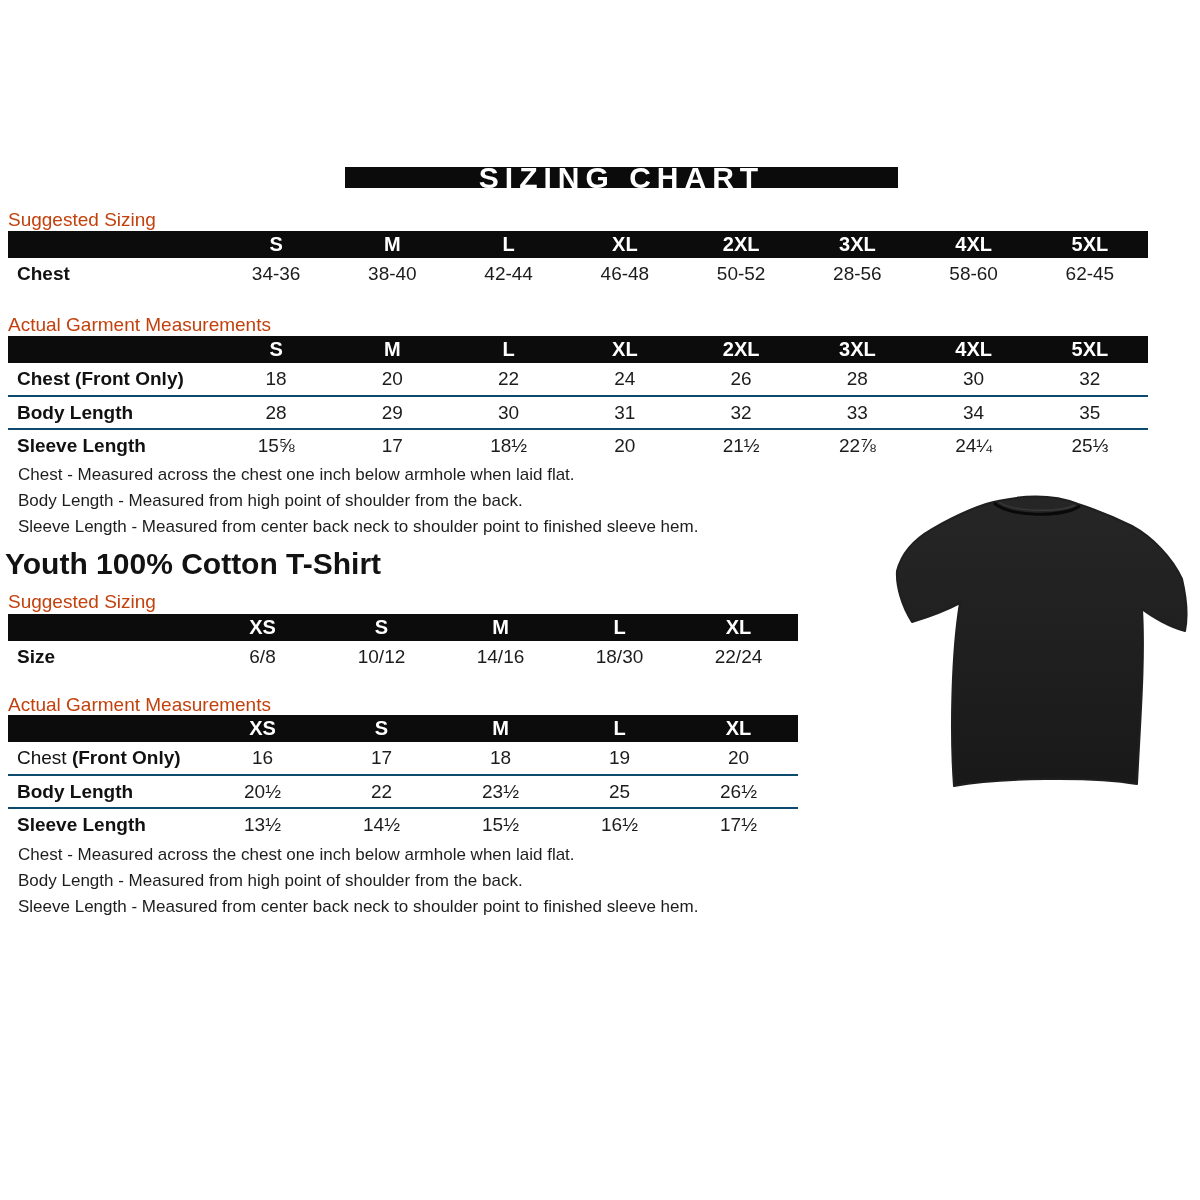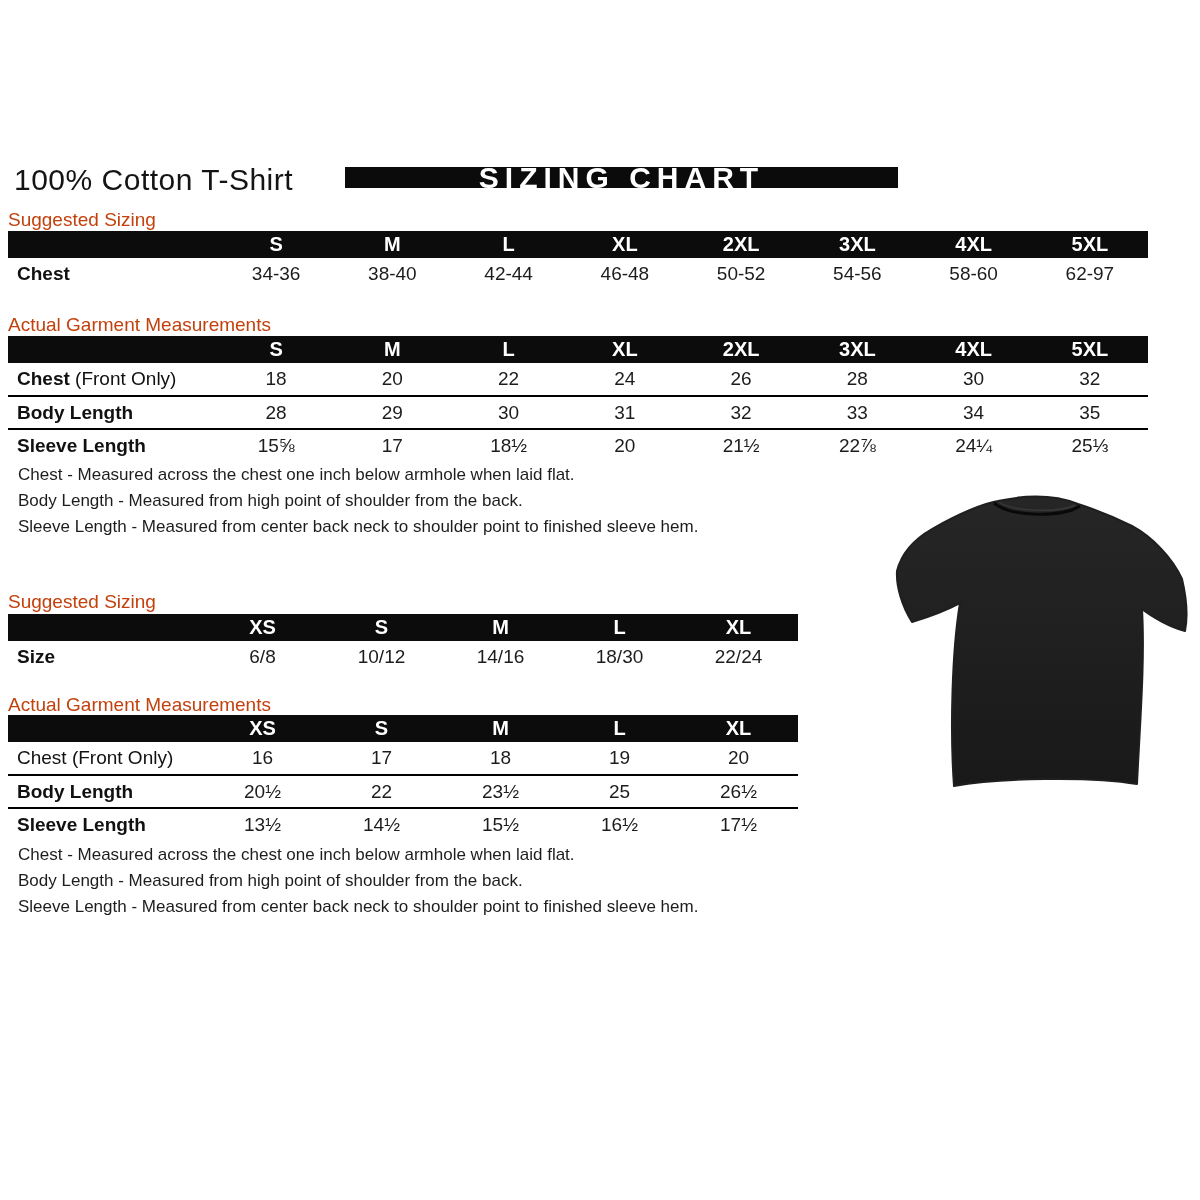--- a/index.html
+++ b/index.html
@@ -42,39 +42,38 @@
     height:27px; padding:0;
   }
   table.tbl td, table.tbl th.rowlbl { padding:0; }
   table.tbl td {
     font-size:19px; color:#1c1c1c; text-align:center; height:33px;
   }
   table.tbl th.rowlbl {
     text-align:left; padding-left:9px; font-size:19px; color:#111111;
     font-weight:700; white-space:nowrap;margin-top:8px;
   }
-  table.tbl th.rowlbl .note { font-weight:400; }
+  table.tbl th.rowlbl .note { font-weight:700; }
   table.tbl th.rowlbl.nw { font-weight:400; }
   table.tall td, table.tall th.rowlbl { height:32px; }
   table.ruled tbody tr + tr td,
-  table.ruled tbody tr + tr th { border-top:2px solid #000000; }
+  table.ruled tbody tr + tr th { border-top:2px solid #0c4a6e; }
 
   .notes {
     position:absolute; left:18px;
     font-size:17px; line-height:26px; color:#1d1d1d; white-space:nowrap;
   }
 
   .tshirt-wrap { position:absolute; left:890px; top:481px; width:308px; height:325px; }
 </style>
 </head>
 <body>
 
 <div class="sheet">
 
-  <div class="page-title">100% Cotton T-Shirt</div>
   <div class="banner">
     <span>SIZING CHART</span>
   </div>
 
   <div class="section-label" style="top:209px;">Suggested Sizing</div>
 
   <table class="tbl tall" style="left:8px; top:231px; width:1140px;">
     <colgroup>
         <col style="width:210px;">
         <col span="8">
@@ -93,23 +92,23 @@
       </tr>
     </thead>
     <tbody>
       <tr>
         <th class="rowlbl">Chest</th>
         <td>34-36</td>
         <td>38-40</td>
         <td>42-44</td>
         <td>46-48</td>
         <td>50-52</td>
-        <td>54-56</td>
+        <td>28-56</td>
         <td>58-60</td>
-        <td>62-97</td>
+        <td>62-45</td>
       </tr>
     </tbody>
   </table>
 
   <div class="section-label" style="top:314px;">Actual Garment Measurements</div>
 
   <table class="tbl ruled" style="left:8px; top:336px; width:1140px;">
     <colgroup>
         <col style="width:210px;">
         <col span="8">
@@ -163,20 +162,21 @@
       </tr>
     </tbody>
   </table>
 
   <div class="notes" style="top:462px;">
     <div>Chest - Measured across the chest one inch below armhole when laid flat.</div>
     <div>Body Length - Measured from high point of shoulder from the back.</div>
     <div>Sleeve Length - Measured from center back neck to shoulder point to finished sleeve hem.</div>
   </div>
 
+  <div class="youth-title">Youth 100% Cotton T-Shirt</div>
 
   <div class="section-label" style="top:591px;">Suggested Sizing</div>
 
   <table class="tbl tall" style="left:8px; top:614px; width:790px;">
     <colgroup>
         <col style="width:195px;">
         <col span="5">
       </colgroup>
     <thead>
       <tr>

